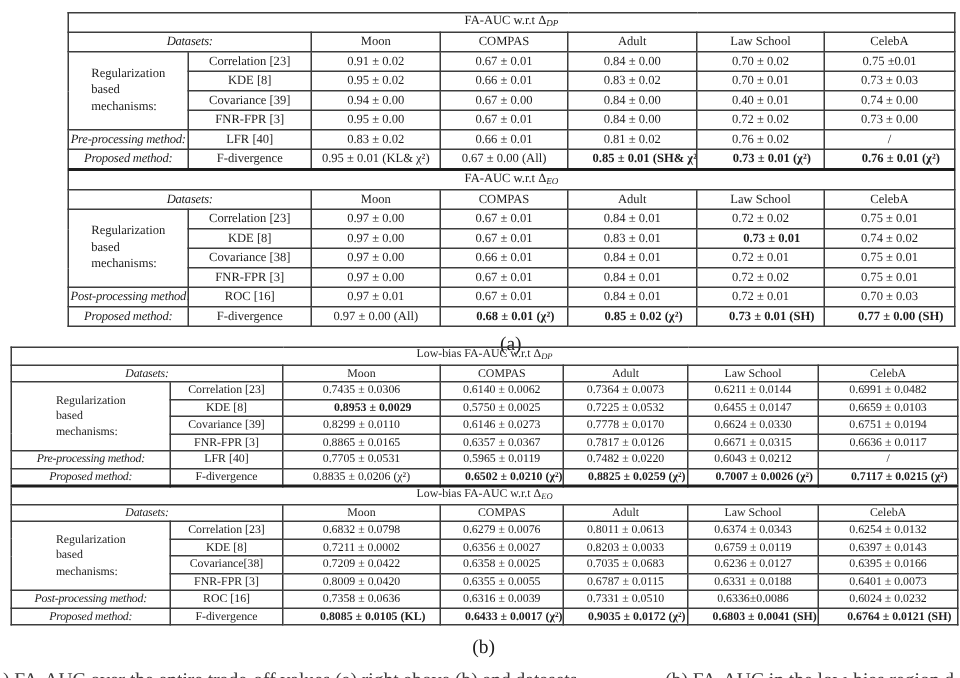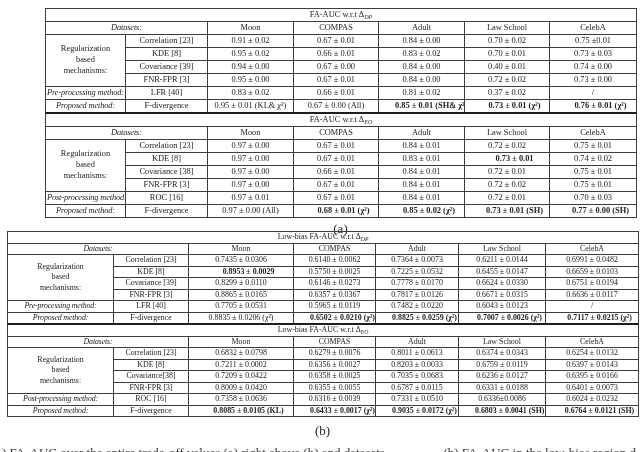--- a/index.html
+++ b/index.html
@@ -11,21 +11,21 @@
   table{border-collapse:collapse;table-layout:fixed;width:100%;border:1.4px solid #222;}
   td{border:1px solid #3d3d3d;text-align:center;vertical-align:middle;padding:0 1px;
      white-space:nowrap;overflow:hidden;}
   .t-a td{height:12px;font-size:8.4px;line-height:1;}
   .t-b td{height:10.5px;font-size:7.9px;line-height:1;}
   .c-title{font-size:1.03em;}
   .sub{font-size:0.72em;font-style:italic;vertical-align:-1.5px;}
   .bold{font-weight:bold;padding-left:16px;}
   .c-label{letter-spacing:-0.15px;font-style:italic;}
   .c-group{vertical-align:middle;}
-  .group-lines{display:inline-block;text-align:center;line-height:1.3;}
+  .group-lines{display:inline-block;text-align:left;line-height:1.3;}
   .group-lines span{display:block;}
   tr.sec-start td{border-top:2.2px solid #1e1e1e;}
   tr.sep td{border-top:1.4px solid #262626;}
   .tbl-caption{text-align:center;font-size:13px;margin-top:3px;color:#1c1c1c;}
   #block-b .tbl-caption{margin-top:6px;}
   .bottom-caption{position:absolute;top:440px;left:0;width:640px;height:12px;overflow:hidden;
     display:flex;justify-content:space-between;box-sizing:border-box;padding:0 4px 0 2px;
     font-size:13px;color:#3a3a3a;}
   .bottom-caption span{display:inline-block;padding-top:5px;white-space:nowrap;}
 </style>
@@ -89,21 +89,21 @@
             <td class="c-val"><span>0.84 ± 0.00</span></td>
             <td class="c-val"><span>0.72 ± 0.02</span></td>
             <td class="c-val"><span>0.73 ± 0.00</span></td>
           </tr>
           <tr class="sep">
             <td class="c-label"><span>Pre-processing method:</span></td>
             <td class="c-method"><span>LFR [40]</span></td>
             <td class="c-val"><span>0.83 ± 0.02</span></td>
             <td class="c-val"><span>0.66 ± 0.01</span></td>
             <td class="c-val"><span>0.81 ± 0.02</span></td>
-            <td class="c-val"><span>0.37 ± 0.02</span></td>
+            <td class="c-val"><span>0.76 ± 0.02</span></td>
             <td class="c-val"><span>/</span></td>
           </tr>
           <tr class="sep">
             <td class="c-label"><span>Proposed method:</span></td>
             <td class="c-method"><span>F-divergence</span></td>
             <td class="c-val"><span>0.95 ± 0.01 (KL&amp; χ²)</span></td>
             <td class="c-val"><span>0.67 ± 0.00 (All)</span></td>
             <td class="c-val bold"><span>0.85 ± 0.01 (SH&amp; χ²)</span></td>
             <td class="c-val bold"><span>0.73 ± 0.01 (χ²)</span></td>
             <td class="c-val bold"><span>0.76 ± 0.01 (χ²)</span></td>
@@ -230,21 +230,21 @@
             <td class="c-val"><span>0.7817 ± 0.0126</span></td>
             <td class="c-val"><span>0.6671 ± 0.0315</span></td>
             <td class="c-val"><span>0.6636 ± 0.0117</span></td>
           </tr>
           <tr class="sep">
             <td class="c-label"><span>Pre-processing method:</span></td>
             <td class="c-method"><span>LFR [40]</span></td>
             <td class="c-val"><span>0.7705 ± 0.0531</span></td>
             <td class="c-val"><span>0.5965 ± 0.0119</span></td>
             <td class="c-val"><span>0.7482 ± 0.0220</span></td>
-            <td class="c-val"><span>0.6043 ± 0.0123</span></td>
+            <td class="c-val"><span>0.6043 ± 0.0212</span></td>
             <td class="c-val"><span>/</span></td>
           </tr>
           <tr class="sep">
             <td class="c-label"><span>Proposed method:</span></td>
             <td class="c-method"><span>F-divergence</span></td>
             <td class="c-val"><span>0.8835 ± 0.0206 (χ²)</span></td>
             <td class="c-val bold"><span>0.6502 ± 0.0210 (χ²)</span></td>
             <td class="c-val bold"><span>0.8825 ± 0.0259 (χ²)</span></td>
             <td class="c-val bold"><span>0.7007 ± 0.0026 (χ²)</span></td>
             <td class="c-val bold"><span>0.7117 ± 0.0215 (χ²)</span></td>

